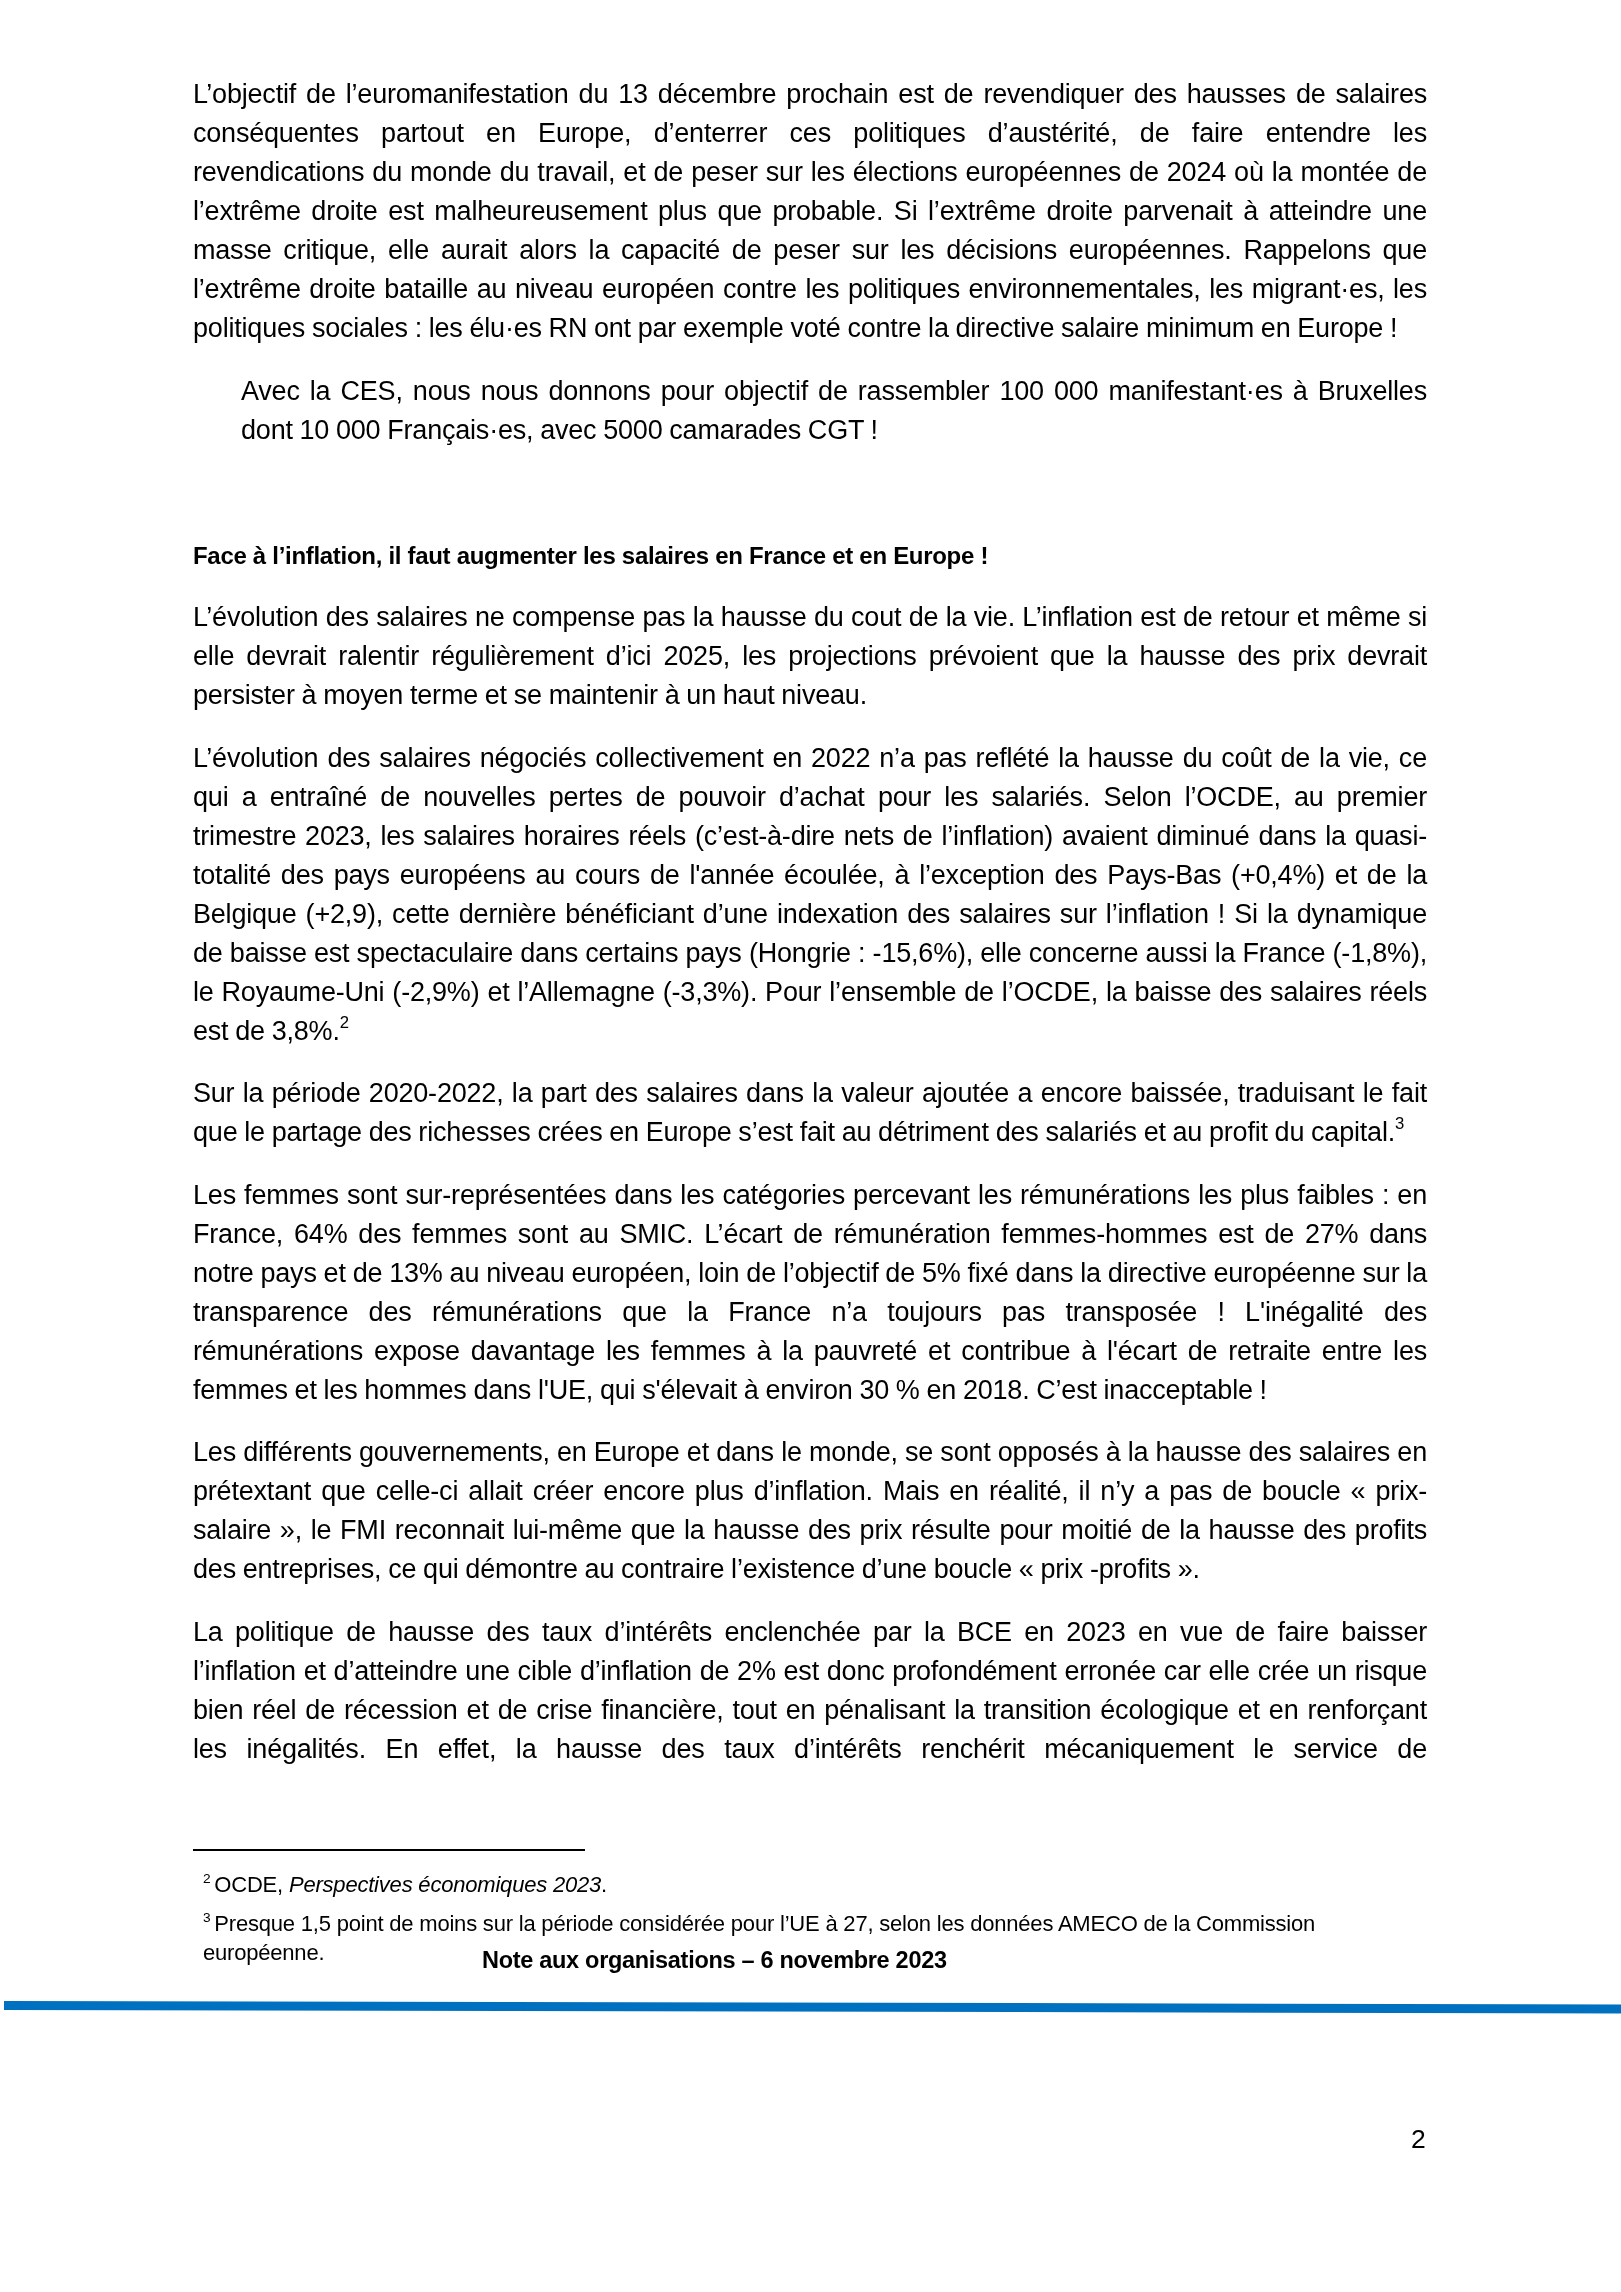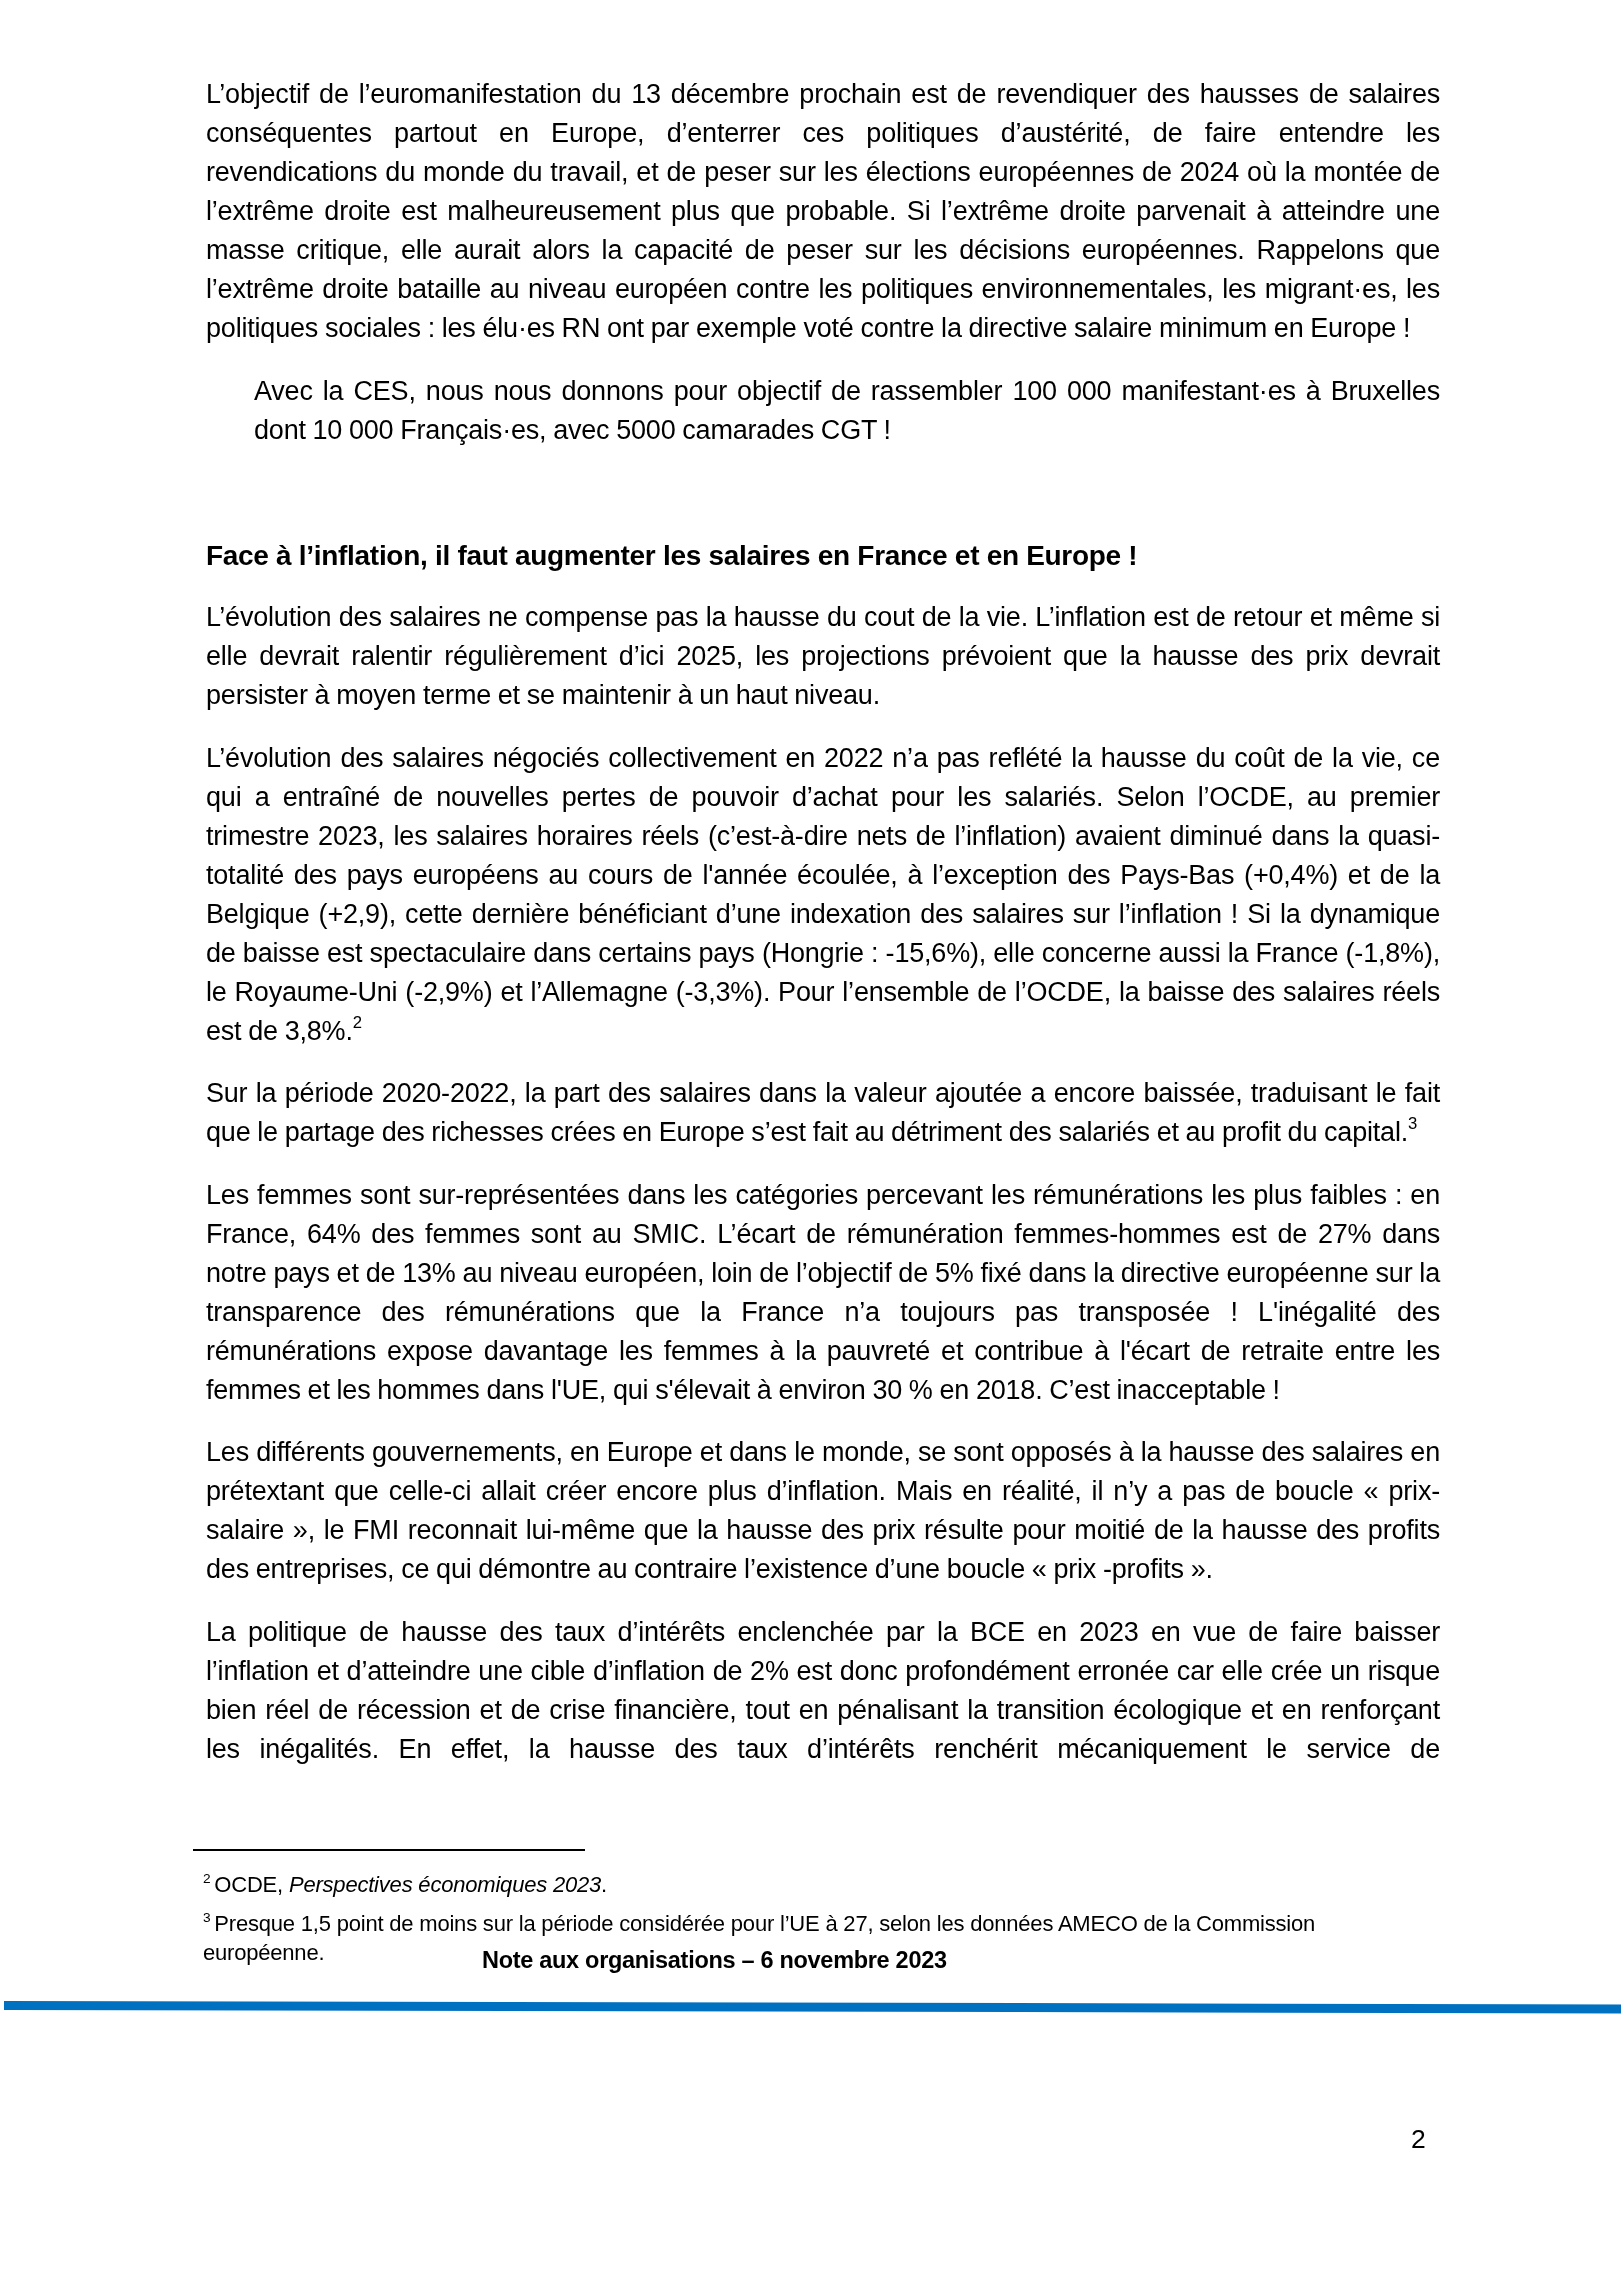--- a/index.html
+++ b/index.html
@@ -10,21 +10,21 @@
     body {
       width: 1621px;
       height: 2293px;
       position: relative;
       overflow: hidden;
       font-family: "Liberation Sans", "DejaVu Sans", sans-serif;
       color: #000000;
     }
     .page-body {
       position: absolute;
-      left: 206px;
+      left: 193px;
       top: 75px;
       width: 1234px;
     }
     .para {
       margin: 0 0 23.5px 0;
       font-size: 27px;
       line-height: 39px;
       text-align: justify;
       letter-spacing: -0.2px;
       word-spacing: -0.5px;
@@ -32,21 +32,21 @@
     .para.last-line-left {
       text-align-last: left;
       margin-left: 48px;
     }
     .spacer {
       height: 39px;
       margin: 0 0 23.5px 0;
     }
     .section-heading {
       margin: 0 0 23.5px 0;
-      font-size: 28px;
+      font-size: 24px;
       line-height: 39px;
       font-weight: bold;
       letter-spacing: -0.3px;
     }
     sup.fnref {
       font-size: 16.7px;
       line-height: 0;
       vertical-align: 11.8px;
     }
     .footnote-separator {

